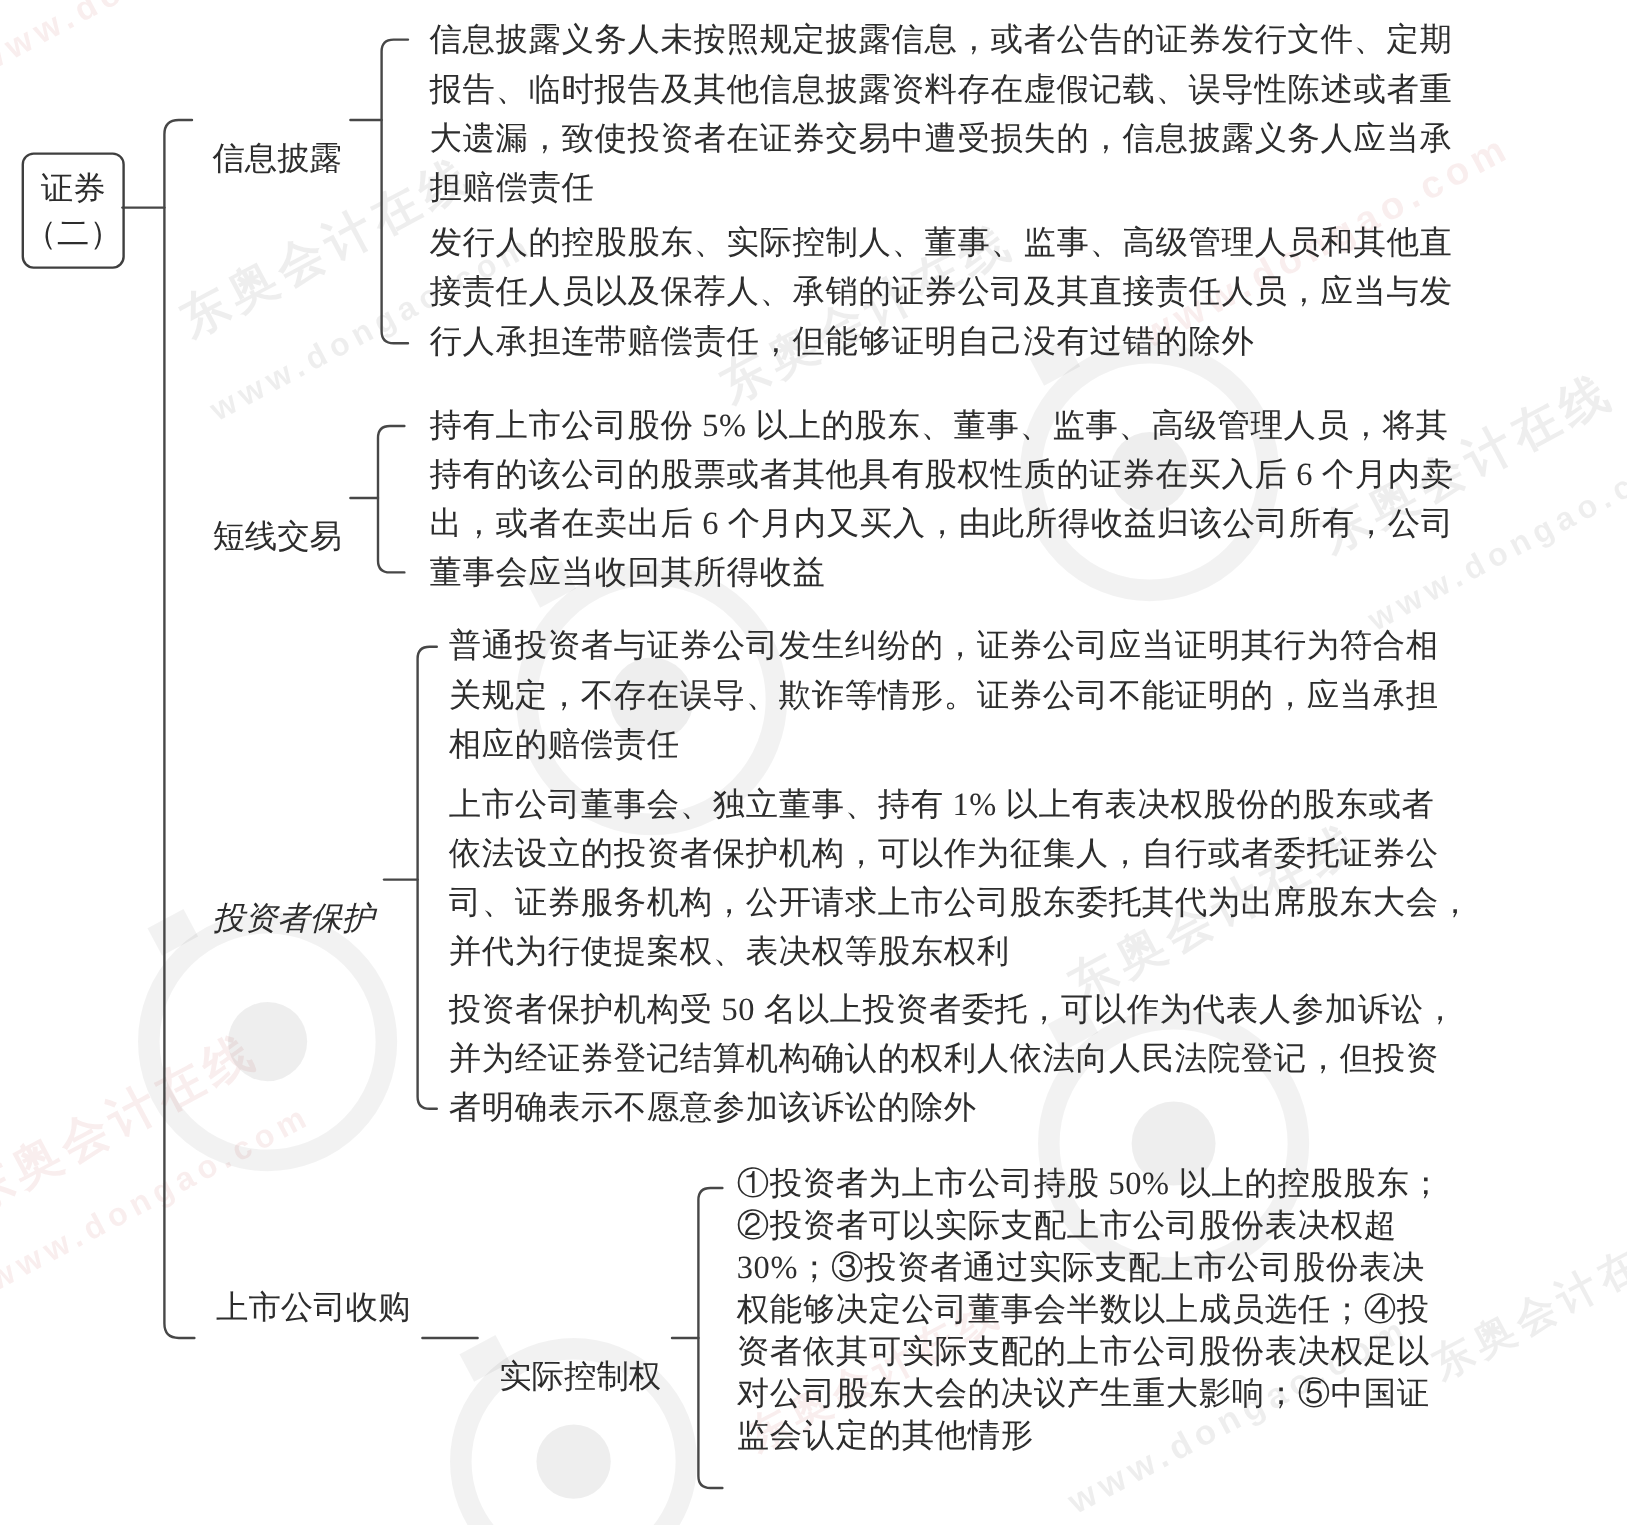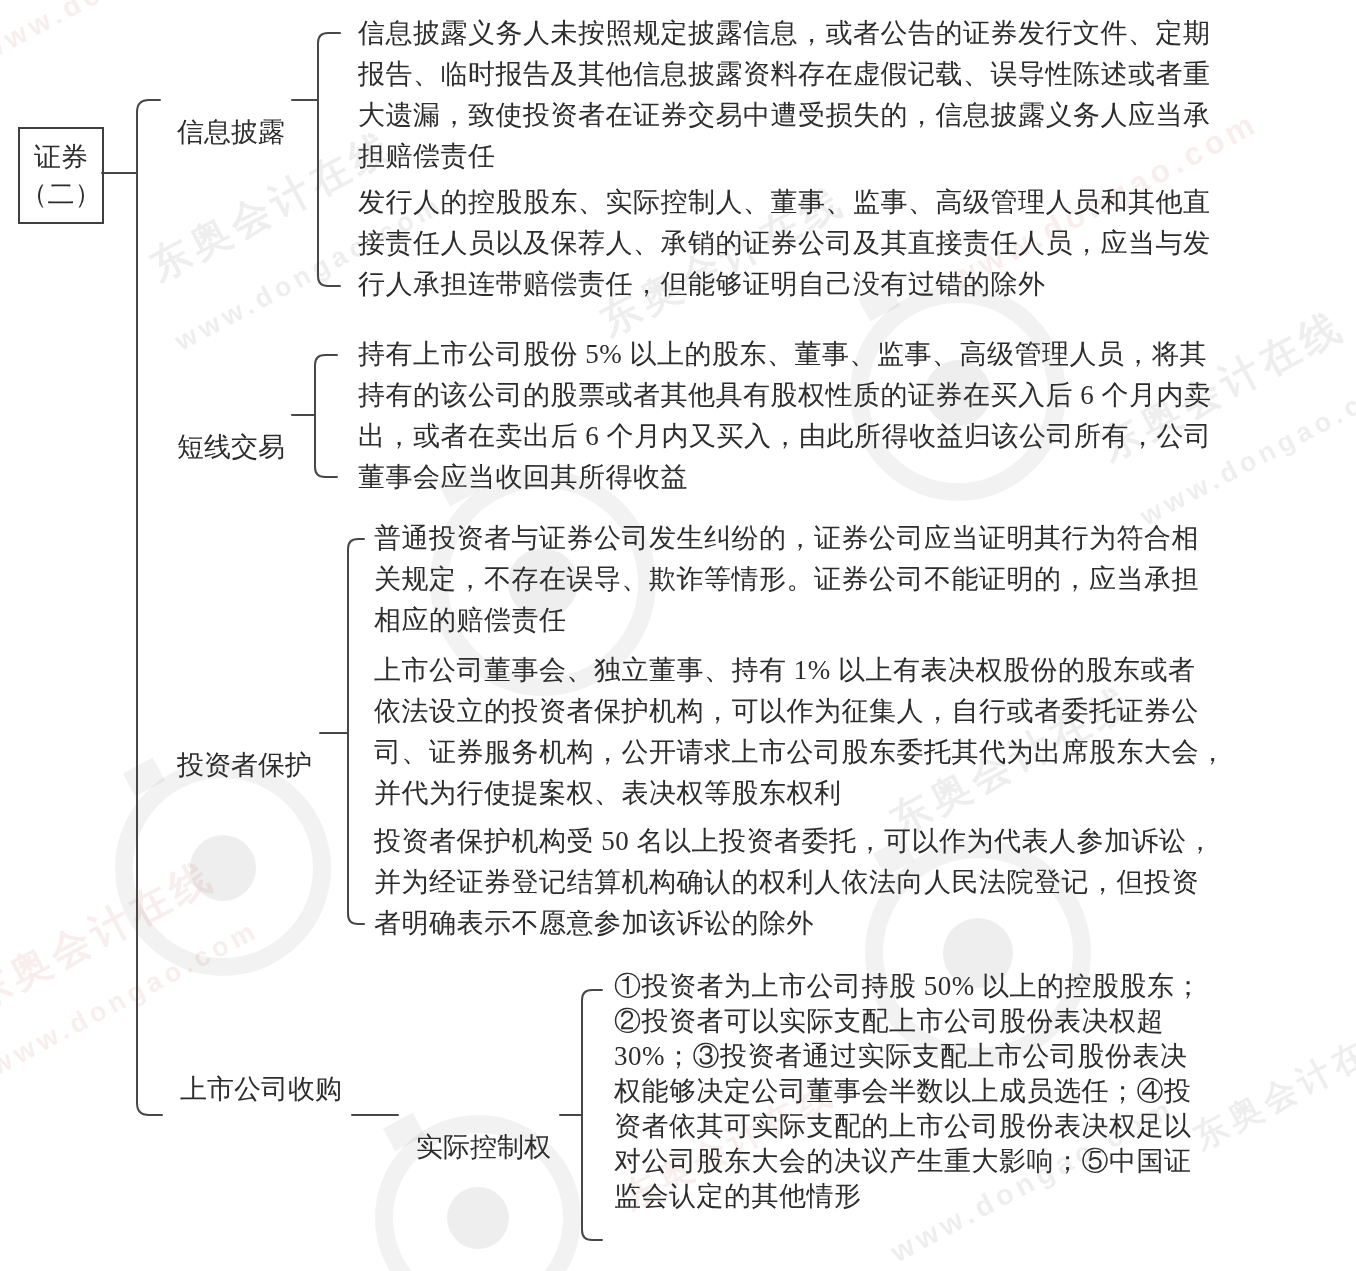--- a/index.html
+++ b/index.html
@@ -10,21 +10,21 @@
     overflow:hidden;
     font-family:"Liberation Serif","DejaVu Serif",serif;
     color:#2d2d2d;
   }
   svg.connectors { position:absolute; left:0; top:0; z-index:2; }
   svg.connectors path { stroke:#474747; stroke-width:2; fill:none; stroke-linecap:round; }
 
   .root-node {
     position:absolute; left:18px; top:127px;
     width:82px; height:93px;
-    border:2px solid #3f3f3f; border-radius:0;
+    border:2px solid #3f3f3f; border-radius:10px;
     display:flex; flex-direction:column; align-items:center; justify-content:center;
     gap:9px; z-index:3;
     font-size:27px; line-height:28px; text-align:center;
   }
   .branch-label {
     position:absolute; z-index:3;
     font-size:27px; line-height:28px; white-space:pre;margin-top:32px;
   }
   .para {
     position:absolute; z-index:3;
@@ -107,21 +107,21 @@
     <path d="M 602 990 H 592 Q 582 990 582 1000 V 1230 Q 582 1240 592 1240 H 602"></path>
   </svg>
 
   <div class="root-node">
     <span>证券</span>
     <span>（二）</span>
   </div>
 
   <div class="branch-label" style="left:177px; top:86px;">信息披露</div>
   <div class="branch-label" style="left:177px; top:401px;">短线交易</div>
-  <div class="branch-label" style="left:177px; top:719px;">投资者保护</div>
+  <div class="branch-label" style="left:177px; top:719px;font-style:italic;">投资者保护</div>
   <div class="branch-label" style="left:180px; top:1043px;">上市公司收购</div>
   <div class="branch-label" style="left:416px; top:1101px;">实际控制权</div>
 
   <div class="para" style="left:358px; top:13px;">信息披露义务人未按照规定披露信息，或者公告的证券发行文件、定期
 报告、临时报告及其他信息披露资料存在虚假记载、误导性陈述或者重
 大遗漏，致使投资者在证券交易中遭受损失的，信息披露义务人应当承
 担赔偿责任</div>
   <div class="para" style="left:358px; top:182px;">发行人的控股股东、实际控制人、董事、监事、高级管理人员和其他直
 接责任人员以及保荐人、承销的证券公司及其直接责任人员，应当与发
 行人承担连带赔偿责任，但能够证明自己没有过错的除外</div>

